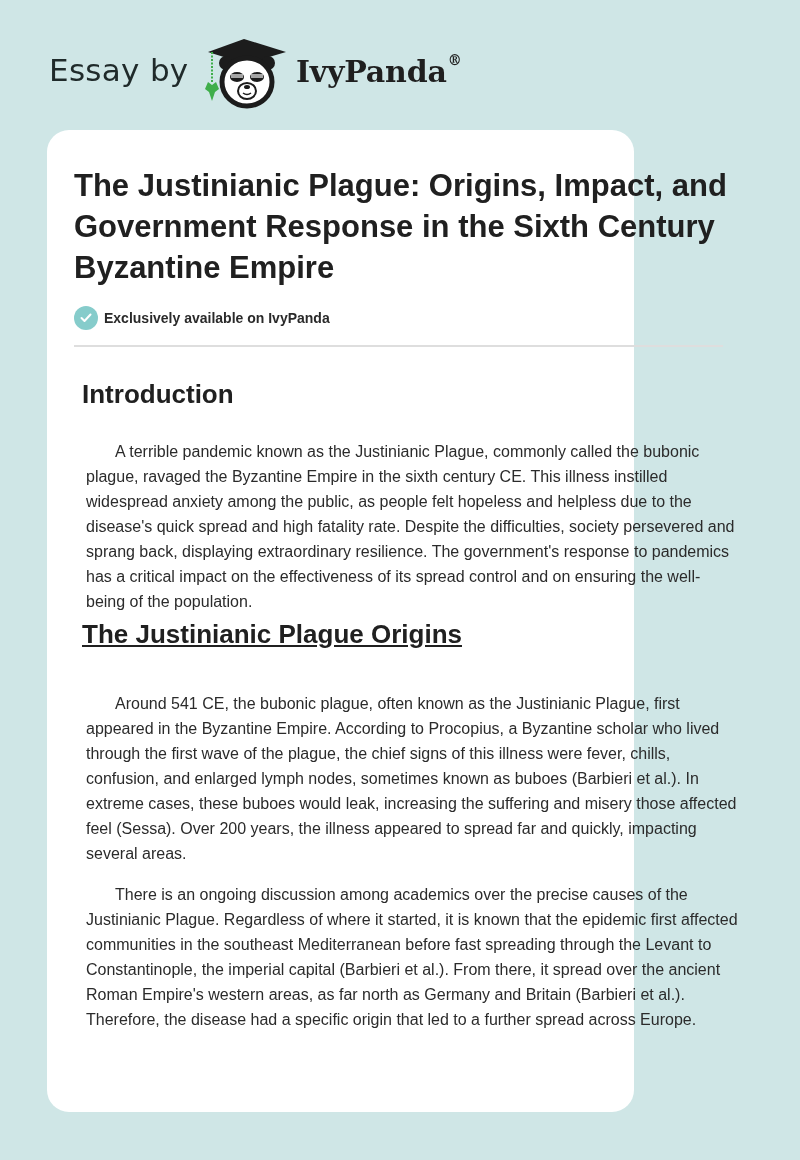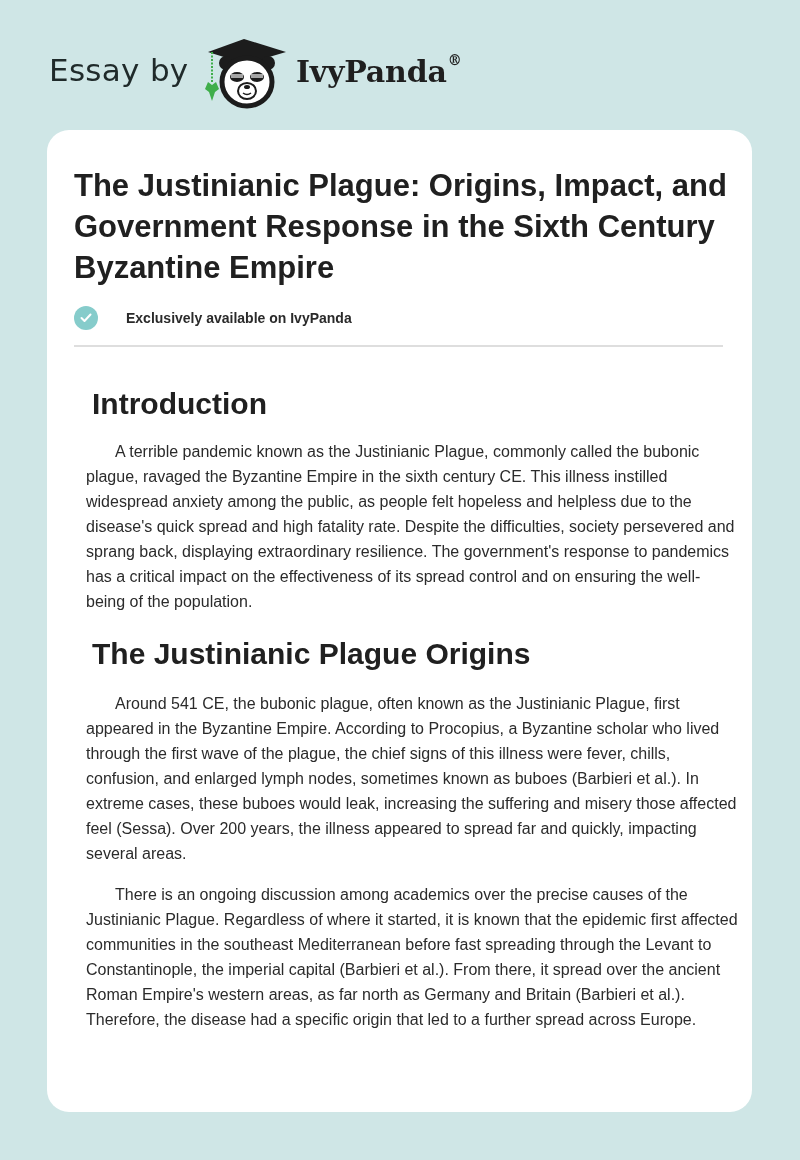--- a/index.html
+++ b/index.html
@@ -53,21 +53,21 @@
       font-size: 14px;
       vertical-align: top;
       position: relative;
       top: -2px;
       margin-left: 1px;
     }
     .card {
       position: absolute;
       left: 47px;
       top: 130px;
-      width: 705px;
+      width: 587px;
       height: 982px;
       background: #ffffff;
       border-radius: 22px;
     }
     .title {
       position: absolute;
       left: 27px;
       top: 35px;
       width: 660px;
       margin: 0;
@@ -76,21 +76,20 @@
       font-weight: bold;
       color: #202020;
     }
     .exclusive {
       position: absolute;
       left: 27px;
       top: 176px;
       height: 24px;
       display: flex;
       align-items: center;
-      gap: 22px;
     }
     .check-badge {
       width: 24px;
       height: 24px;
       border-radius: 50%;
       background: #86cccb;
       display: flex;
       align-items: center;
       justify-content: center;
       margin-right: 6px;
@@ -104,22 +103,22 @@
       position: absolute;
       left: 27px;
       top: 215px;
       width: 649px;
       height: 2px;
       background: #dedede;
     }
     .section-heading {
       position: absolute;
       left: 27px;
-      margin: 18px;
-      font-size: 30px;
+      margin: 8px;
+      font-size: 26px;
       font-weight: bold;
       color: #202020;
       line-height: 32px;
     }
     .para {
       position: absolute;
       left: 27px;
       width: 652px;
       margin: 12px;
       font-size: 16px;
@@ -170,16 +169,16 @@
       </svg>
     </span>
     <span class="exclusive-text">Exclusively available on IvyPanda</span>
   </div>
 
   <div class="divider"></div>
 
   <h2 class="section-heading" style="top:240px;">Introduction</h2>
   <p class="para" style="top:297px;">A terrible pandemic known as the Justinianic Plague, commonly called the bubonic plague, ravaged the Byzantine Empire in the sixth century CE. This illness instilled widespread anxiety among the public, as people felt hopeless and helpless due to the disease's quick spread and high fatality rate. Despite the difficulties, society persevered and sprang back, displaying extraordinary resilience. The government's response to pandemics has a critical impact on the effectiveness of its spread control and on ensuring the well-being of the population.</p>
 
-  <h2 class="section-heading" style="top:490px;">The Justinianic Plague Origins</h2>
+  <h2 class="section-heading" style="top:480px;text-decoration:underline;">The Justinianic Plague Origins</h2>
   <p class="para" style="top:549px;">Around 541 CE, the bubonic plague, often known as the Justinianic Plague, first appeared in the Byzantine Empire. According to Procopius, a Byzantine scholar who lived through the first wave of the plague, the chief signs of this illness were fever, chills, confusion, and enlarged lymph nodes, sometimes known as buboes (Barbieri et al.). In extreme cases, these buboes would leak, increasing the suffering and misery those affected feel (Sessa). Over 200 years, the illness appeared to spread far and quickly, impacting several areas.</p>
   <p class="para" style="top:740px;">There is an ongoing discussion among academics over the precise causes of the Justinianic Plague. Regardless of where it started, it is known that the epidemic first affected communities in the southeast Mediterranean before fast spreading through the Levant to Constantinople, the imperial capital (Barbieri et al.). From there, it spread over the ancient Roman Empire's western areas, as far north as Germany and Britain (Barbieri et al.). Therefore, the disease had a specific origin that led to a further spread across Europe.</p>
 </div>
 
 </body></html>

